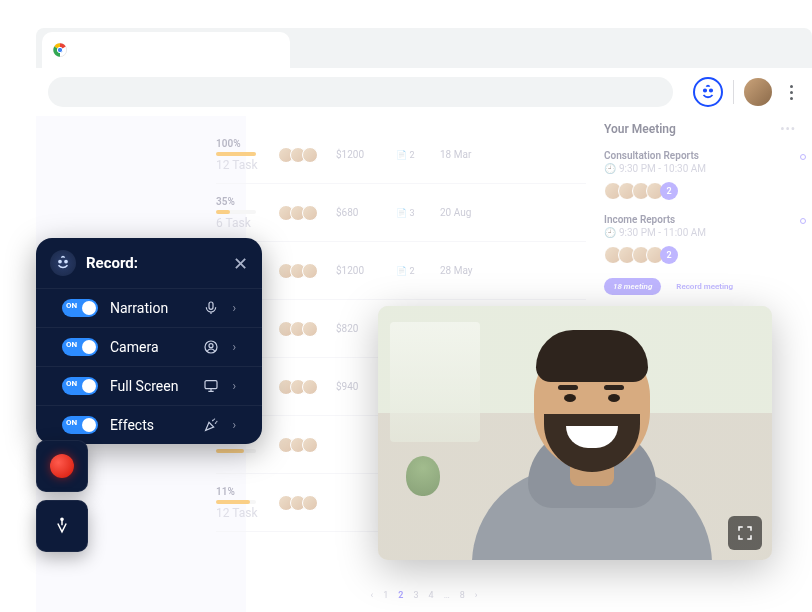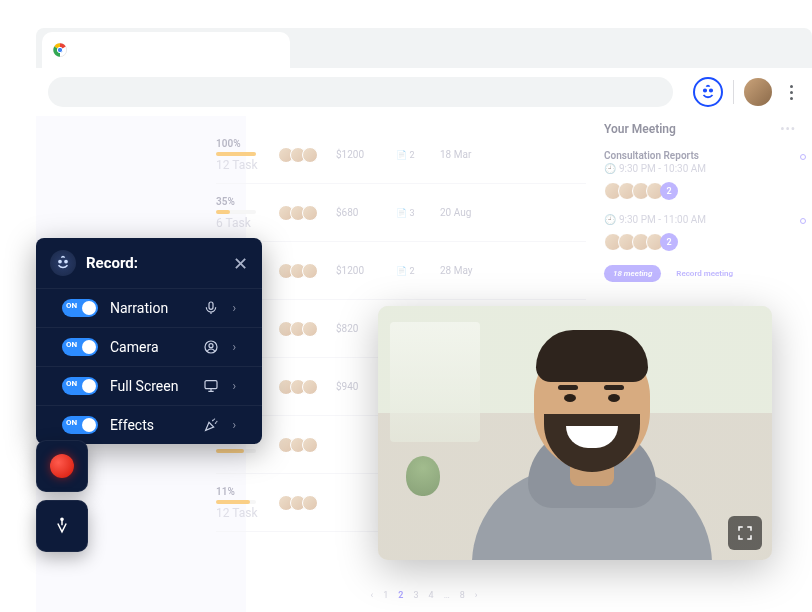--- a/index.html
+++ b/index.html
@@ -47,21 +47,21 @@
   .meeting-btns { display:flex; gap:6px; margin-top:6px;}
   .mbtn { padding:4px 9px; border-radius:10px; font-size:8px; font-weight:600; }
   .mbtn.primary { background:#8b7bff; color:#fff;font-style:italic; }
   .mbtn.ghost { color:#8b7bff; }
 
   .pagination { position:absolute; bottom:12px; left:50%; transform:translateX(-50%); display:flex; gap:10px; font-size:9px; color:#b4b4c8; align-items:center; }
   .pagination .pg { }
   .pagination .pg.active { color:#6a5bff; font-weight:600; }
 
   
-  .record-panel { position:absolute; left:36px; top:238px; width:226px; background:#0d1b3a; border-radius:8px; color:#fff; box-shadow: 0 8px 30px rgba(0,0,0,.35); font-size:14px; }
+  .record-panel { position:absolute; left:36px; top:238px; width:226px; background:#0d1b3a; border-radius:16px; color:#fff; box-shadow: 0 8px 30px rgba(0,0,0,.35); font-size:14px; }
   .rec-header { display:flex; align-items:center; padding:12px 14px; gap:10px; }
   .rec-logo { width:26px; height:26px; border-radius:50%; background:radial-gradient(circle,#2a3d6b,#1a2847); display:flex; align-items:center; justify-content:center; font-size:14px;}
   .rec-title { flex:1; font-weight:700; font-size:15px; }
   .rec-close { font-size:18px; color:#aab3c9; cursor:pointer; }
   .rec-row { display:flex; align-items:center; padding:10px 26px; gap:12px; border-top:1px solid rgba(255,255,255,.06);}
   .toggle { position:relative; width:36px; height:18px; background:#2d8cff; border-radius:9px; }
   .toggle::after { content:''; position:absolute; right:2px; top:2px; width:14px; height:14px; background:#fff; border-radius:50%; }
   .toggle .on { position:absolute; left:4px; top:2px; font-size:8px; font-weight:700; color:#fff; }
   .rec-label { flex:1; }
   .rec-icon { width:18px; display:flex; justify-content:center; color:#c8d0e3; }
@@ -252,20 +252,21 @@
     <div class="mavatars">
             <div class="mav"></div>
             <div class="mav"></div>
             <div class="mav"></div>
             <div class="mav"></div>
             <div class="mplus">2</div>
           </div>
         </div>
         <div class="meeting-item">
           <div class="timeline-dot"></div>
+    <div class="mtitle">Income Reports</div>
     <div class="mtime">🕘 9:30 PM - 11:00 AM</div>
     <div class="mavatars">
             <div class="mav"></div>
             <div class="mav"></div>
             <div class="mav"></div>
             <div class="mav"></div>
             <div class="mplus">2</div>
           </div>
         </div>
       </div>

